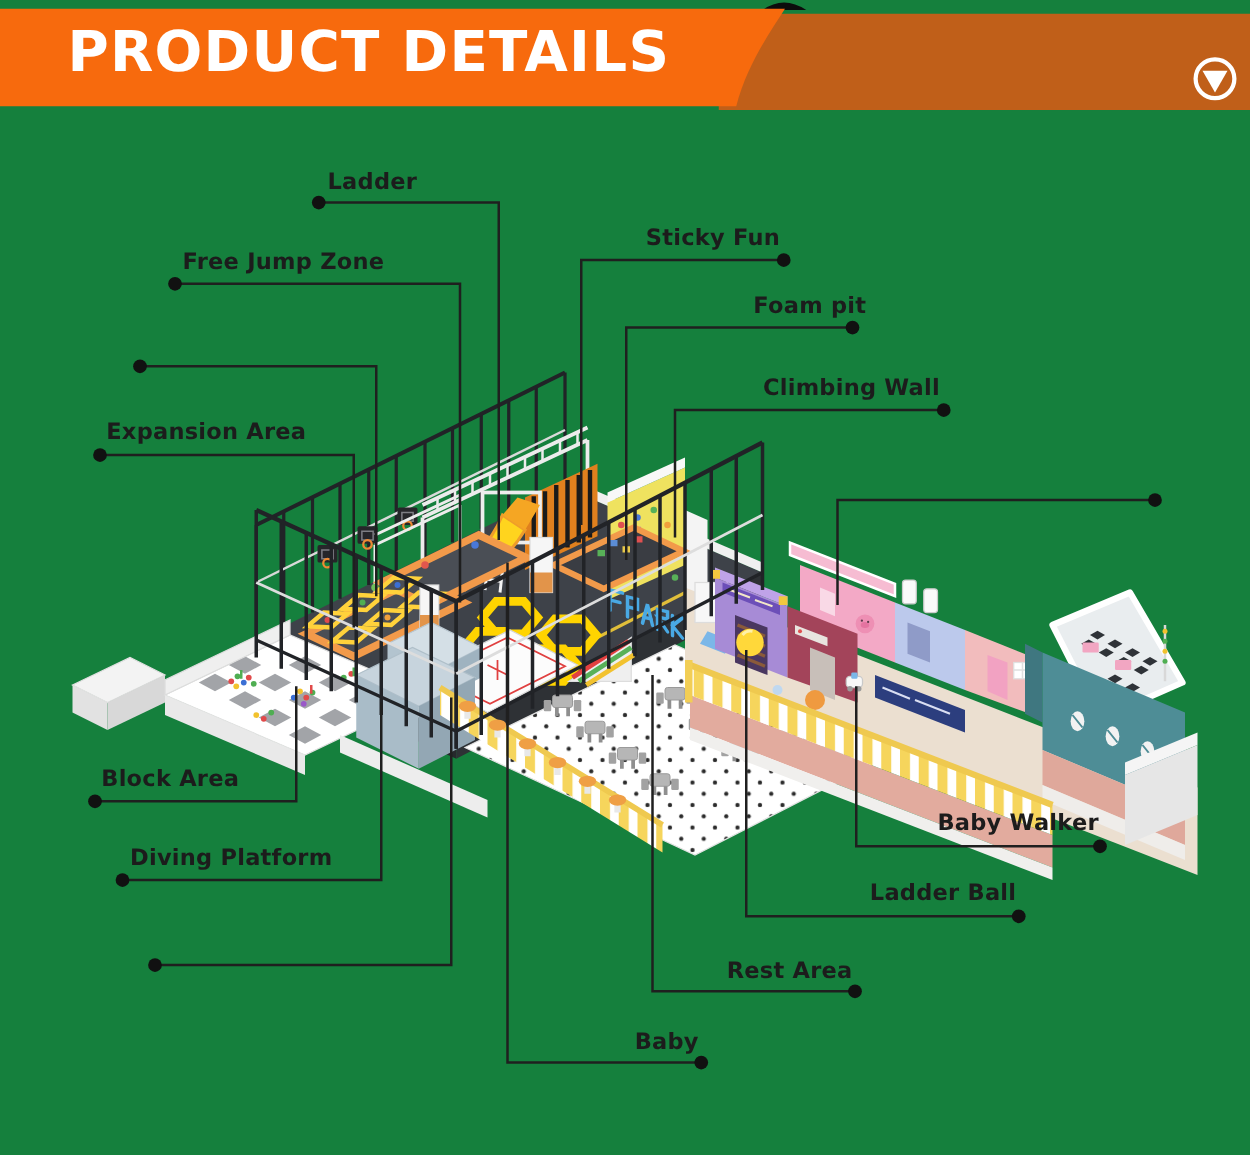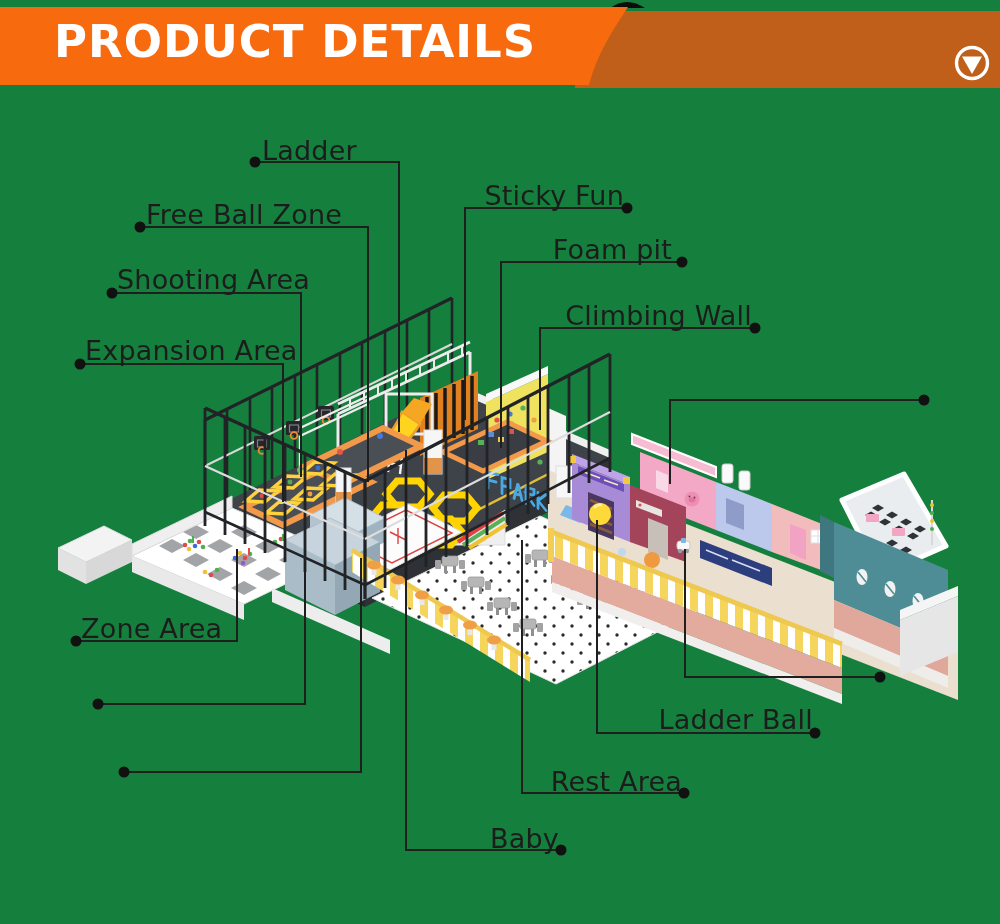--- a/index.html
+++ b/index.html
@@ -3,21 +3,21 @@
 <meta charset="utf-8">
 <style>
   html,body{margin:0;padding:0;background:#fff;}
   .page{position:relative;width:1000px;height:924px;background:#15803d;overflow:hidden;
         font-family:"DejaVu Sans","Liberation Sans",sans-serif;}
   .scene{position:absolute;left:0;top:0;width:1000px;height:924px;z-index:1;}
   .header{position:absolute;left:0;top:0;width:1000px;height:100px;z-index:3;}
   .header svg{position:absolute;left:0;top:0;}
   .header-title{position:absolute;left:54px;top:17px;font-size:45px;font-weight:bold;
         color:#ffffff;letter-spacing:1px;line-height:1.1;z-index:4;white-space:nowrap;}
-  .label{position:absolute;z-index:5;font-size:27px;font-weight:400;color:#1C1C1C;
+  .label{position:absolute;z-index:5;font-size:18px;font-weight:700;color:#1C1C1C;
         letter-spacing:.2px;white-space:nowrap;line-height:1.1;}
   .label.r{text-align:left;}
 </style>
 </head>
 <body>
 
 <div class="page">
 
   <div class="header">
     <svg width="1000" height="100" viewBox="0 0 1000 100">
@@ -454,23 +454,24 @@
         </g>
       <g>
           <polyline points="561,850 406,850 406,450"></polyline>
           <circle cx="561" cy="850" r="5.5" fill="#111111" stroke="none"></circle>
         </g>
     </g>
   </svg>
 
   <div class="label" style="left:262px;top:136px">Ladder</div>
   <div class="label r" style="right:376px;top:181px">Sticky Fun</div>
-  <div class="label" style="left:146px;top:200px">Free Ball Zone</div>
-  <div class="label r" style="right:328px;top:235px">Foam pit</div>
-  <div class="label" style="left:117px;top:265px">Shooting Area</div>
+  <div class="label" style="left:146px;top:200px">Free Jump Zone</div>
+  <div class="label r" style="right:307px;top:235px">Foam pit</div>
   <div class="label" style="left:85px;top:336px">Expansion Area</div>
   <div class="label r" style="right:248px;top:301px">Climbing Wall</div>
-  <div class="label" style="left:81px;top:614px">Zone Area</div>
+  <div class="label" style="left:81px;top:614px">Block Area</div>
+  <div class="label r" style="right:121px;top:649px">Baby Walker</div>
+  <div class="label" style="left:104px;top:677px">Diving Platform</div>
   <div class="label r" style="right:187px;top:705px">Ladder Ball</div>
   <div class="label r" style="right:318px;top:767px">Rest Area</div>
   <div class="label r" style="right:441px;top:824px">Baby</div>
 
 </div>
 
 </body></html>

